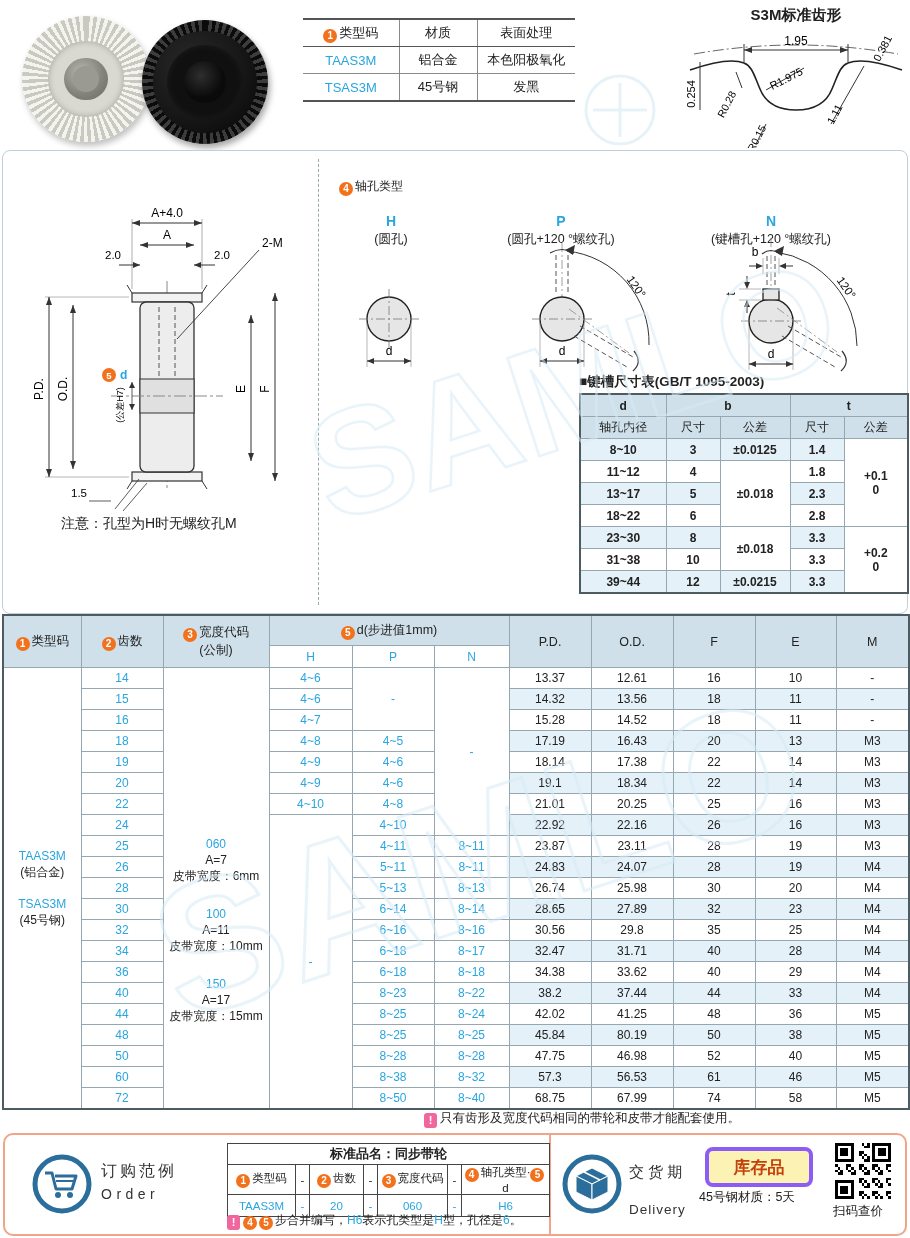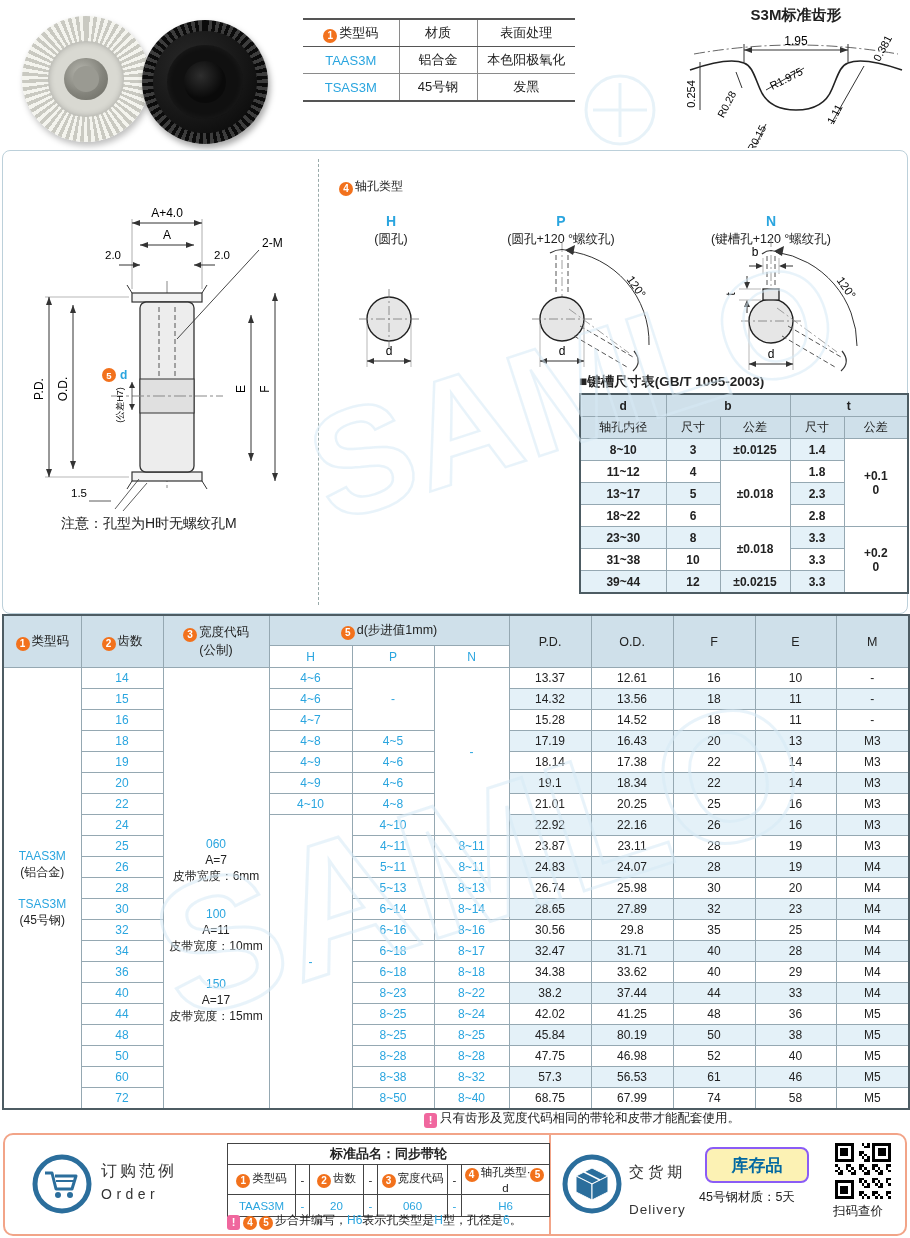--- a/index.html
+++ b/index.html
@@ -51,22 +51,22 @@
 
 .bottom-panel{position:absolute;left:3px;top:1133px;width:900px;height:99px;
   border:2px solid #f2a488;border-radius:10px;background:#fff}
 .bp-div{position:absolute;left:544px;top:0;height:100%;border-left:2px solid #f2a488}
 .order-title{font-size:16px;letter-spacing:3px;color:#333}
 .order-title-en{font-size:14px;letter-spacing:4.5px;color:#333;margin-top:4px}
 .order-table{border-collapse:collapse;table-layout:fixed;width:322px;text-align:center;font-size:11.5px;
   border:1.5px solid #444}
 .order-table td{border:1px solid #444;padding:0;height:21px}
 .order-table .ot-title{font-weight:bold;font-size:13px;height:20px}
-.stock-badge{position:absolute;width:100px;height:32px;background:#fcf2b4;border:2px solid #8b5cf6;
-  border-radius:8px;display:flex;align-items:center;justify-content:center;font-size:17px;font-weight:bold;color:#0369a1}
+.stock-badge{position:absolute;width:100px;height:32px;background:#fcf2b4;border:4px solid #8b5cf6;
+  border-radius:8px;display:flex;align-items:center;justify-content:center;font-size:17px;font-weight:bold;color:#c2410c}
 .wm{position:absolute;pointer-events:none;opacity:.55}
 svg text{font-family:"Liberation Sans","DejaVu Sans",sans-serif}
 </style>
 </head>
 <body>
 
 <div class="page">
 
   <div class="pulley" style="left:22px;top:16px;width:128px;height:126px;background:repeating-conic-gradient(#c9c9c1 0deg 3.5deg,#f4f4ee 3.5deg 7deg);box-shadow:2px 4px 6px rgba(0,0,0,.25)">
     <div class="pring" style="left:9%;top:9%;width:82%;height:82%;background:radial-gradient(circle at 38% 35%,#ececе6,#d6d6cf 60%,#c2c2bb)"></div>

